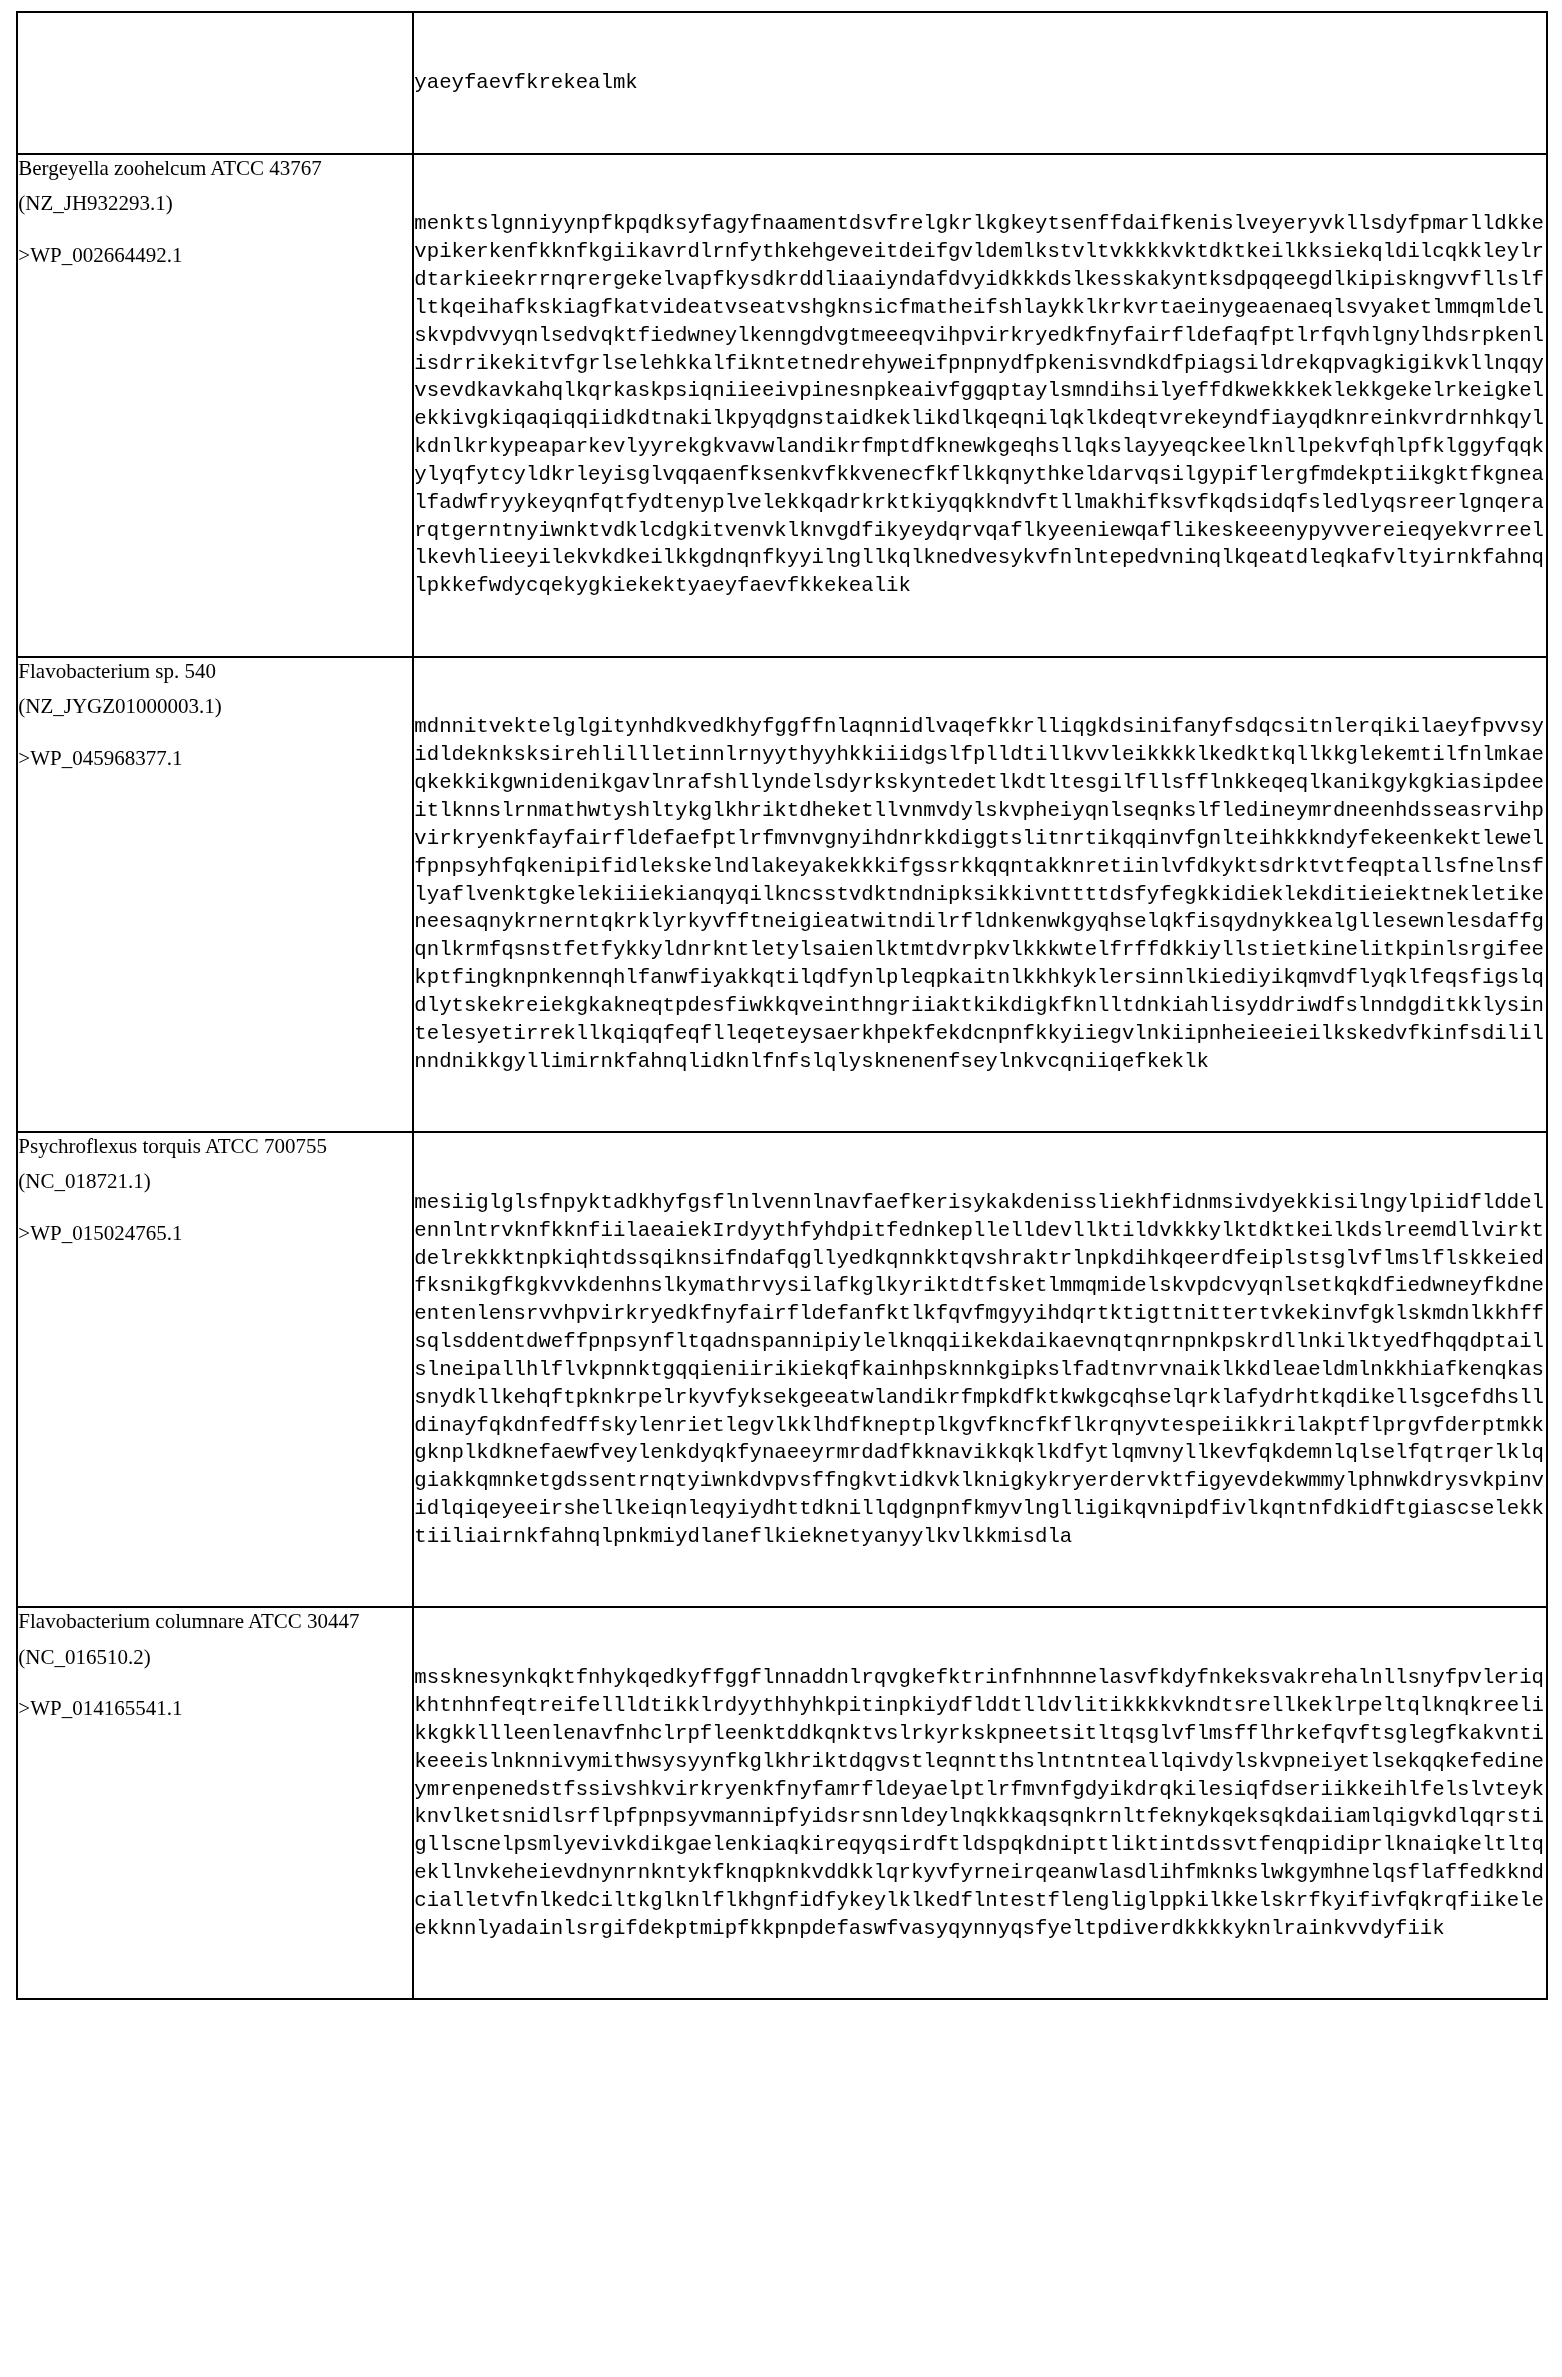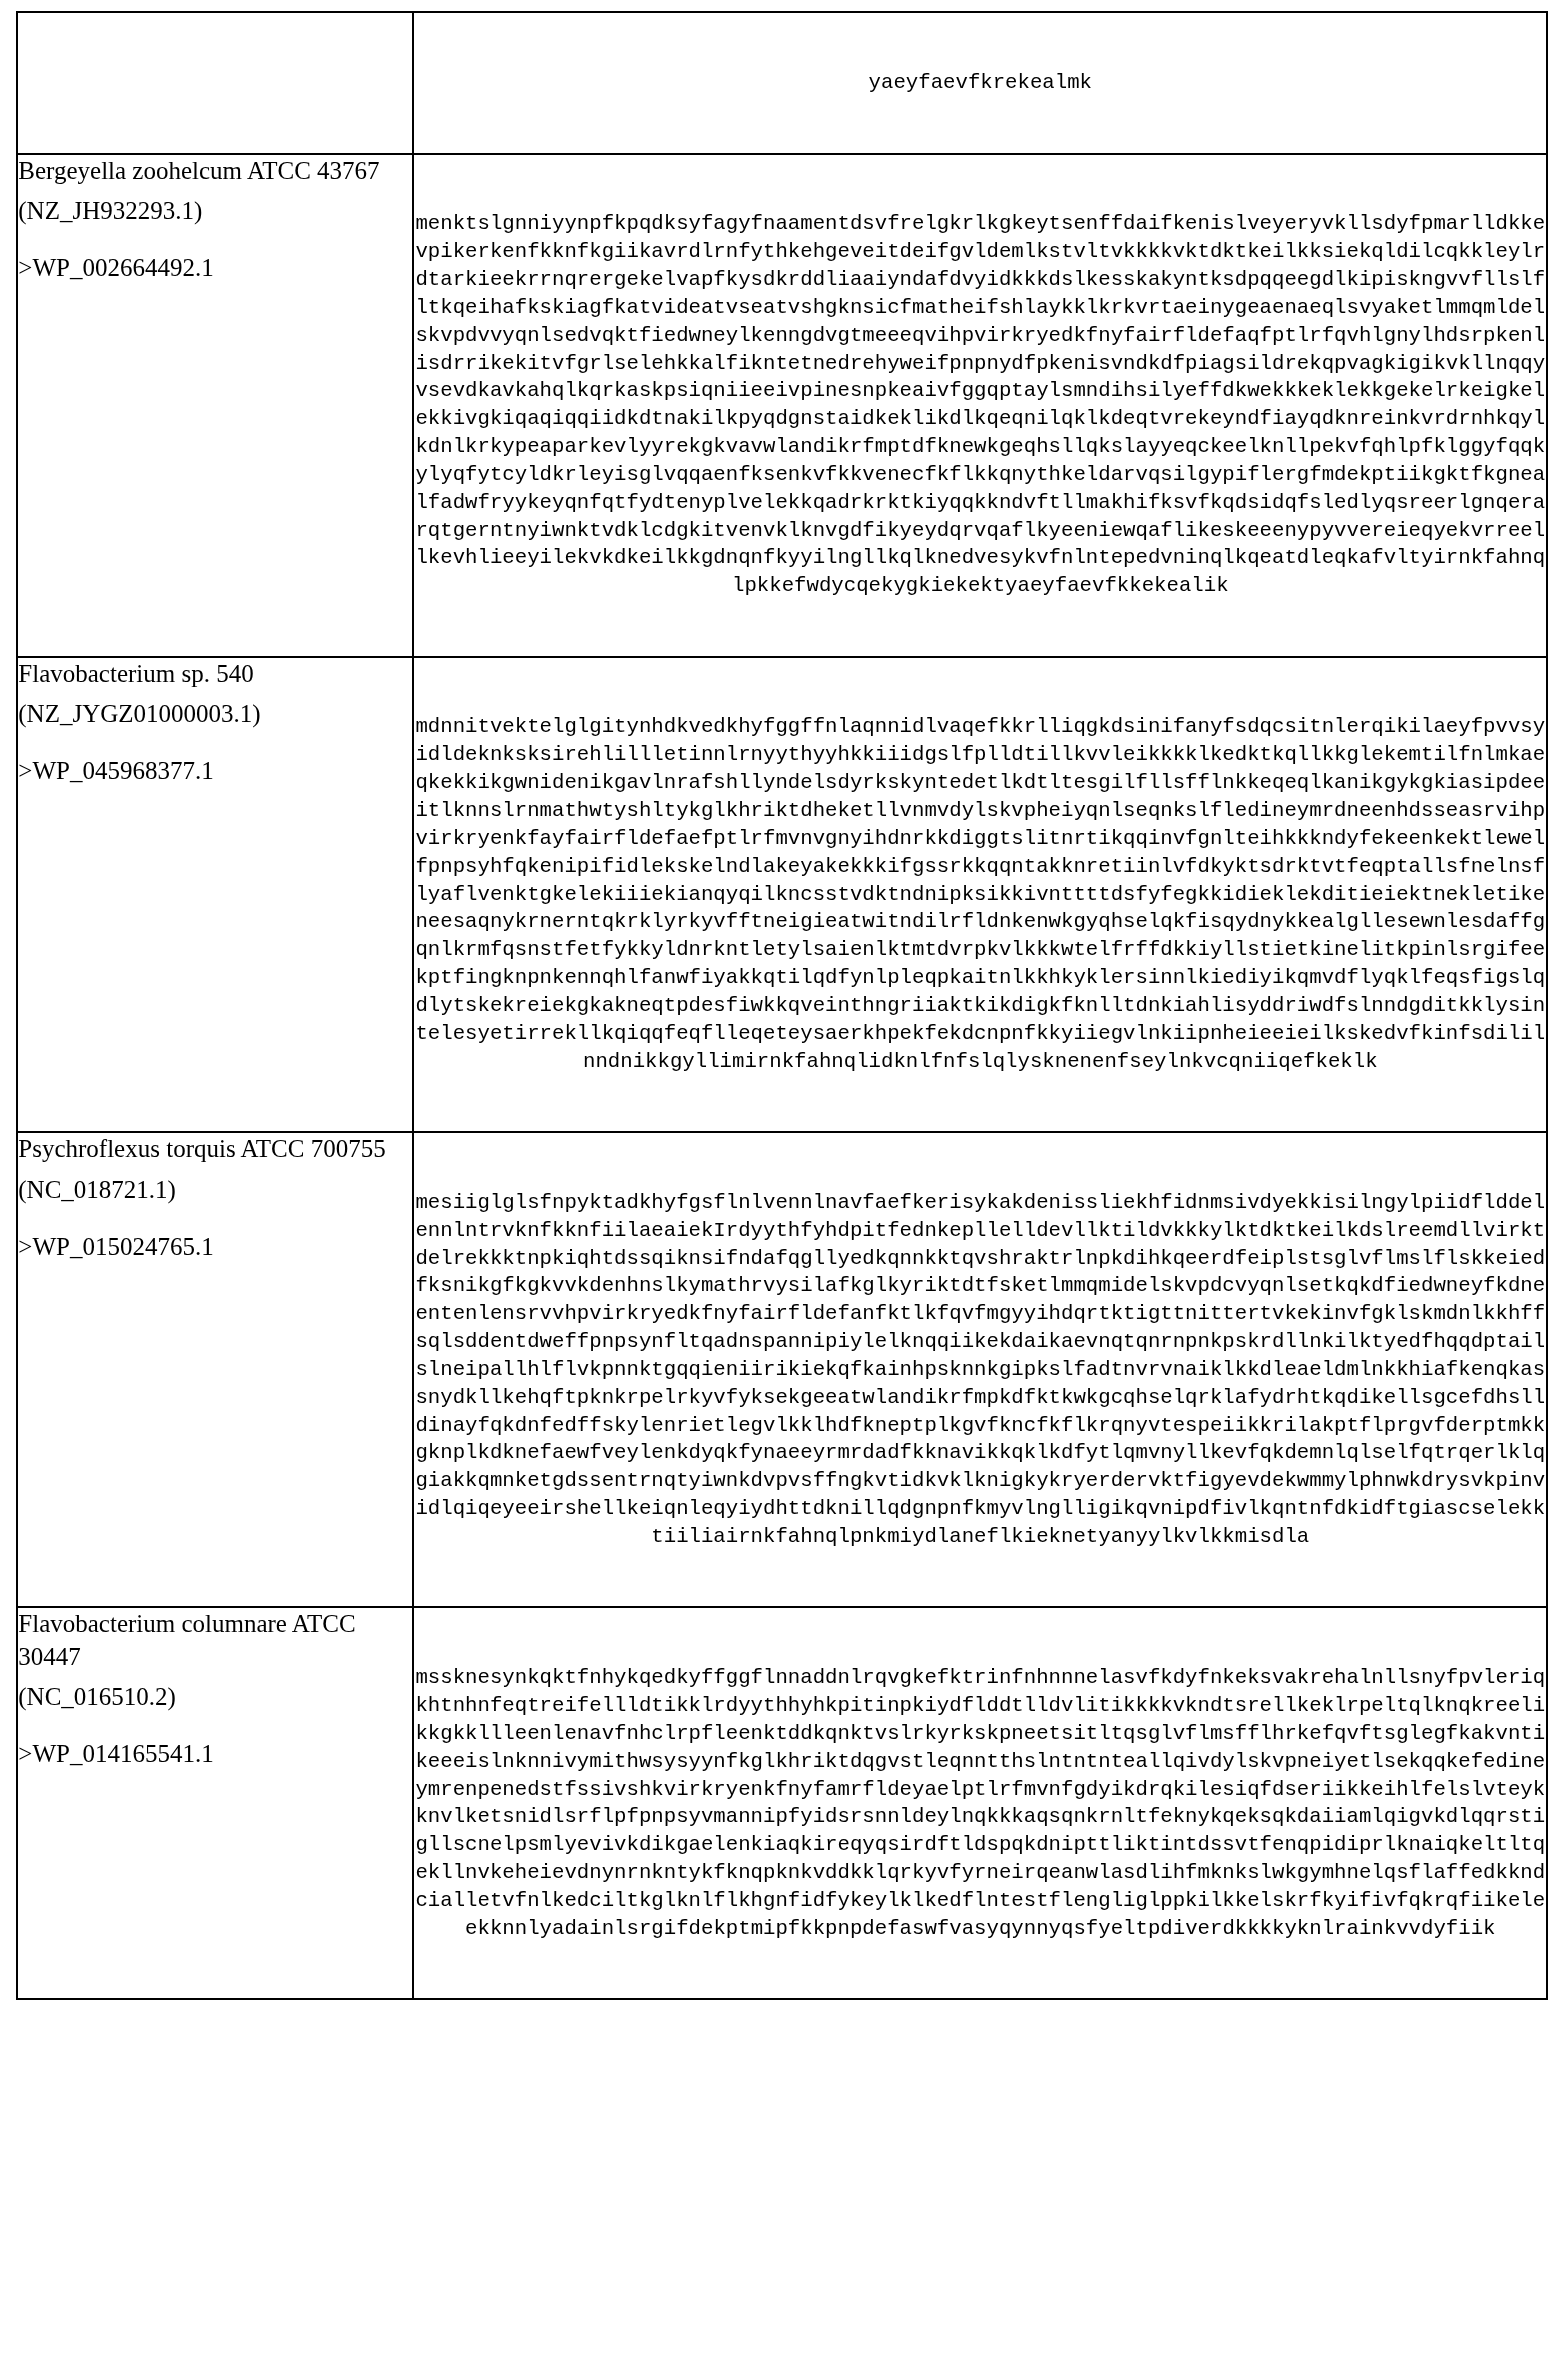--- a/index.html
+++ b/index.html
@@ -28,38 +28,38 @@
   table.seq-table col.col-sequence { width: 1134px; }
 
   table.seq-table td {
     border: 2.4px solid #000;
     vertical-align: top;
     padding: 0;
   }
   td.organism-cell {
     padding: 8.1px 6.5px 8.1px 11.4px;
     font-family: "Liberation Serif", "DejaVu Serif", serif;
-    font-size: 25px;
+    font-size: 21px;
     line-height: 1.30;
   }
   td.sequence-cell {
     padding: 4.9px 4.9px 4.9px 11.4px;
     font-family: "Liberation Mono", "DejaVu Sans Mono", monospace;
     font-size: 20.7px;
     line-height: 1.345;
     letter-spacing: 0px;
     white-space: pre-wrap;
     word-break: break-all;
     overflow-wrap: anywhere;
   }
   .organism-name { display: block; }
   .organism-accession { display: block; margin-top: 8px; }
   .organism-spacer { display: block; height: 24.4px; }
   .organism-protein { display: block; }
-  .seq-text { display: block; text-align: center; }
+  .seq-text { display: block; }
 </style>
 </head>
 <body>
 
 <div class="page">
   <table class="seq-table">
     <colgroup>
       <col class="col-organism">
       <col class="col-sequence">
     </colgroup>

